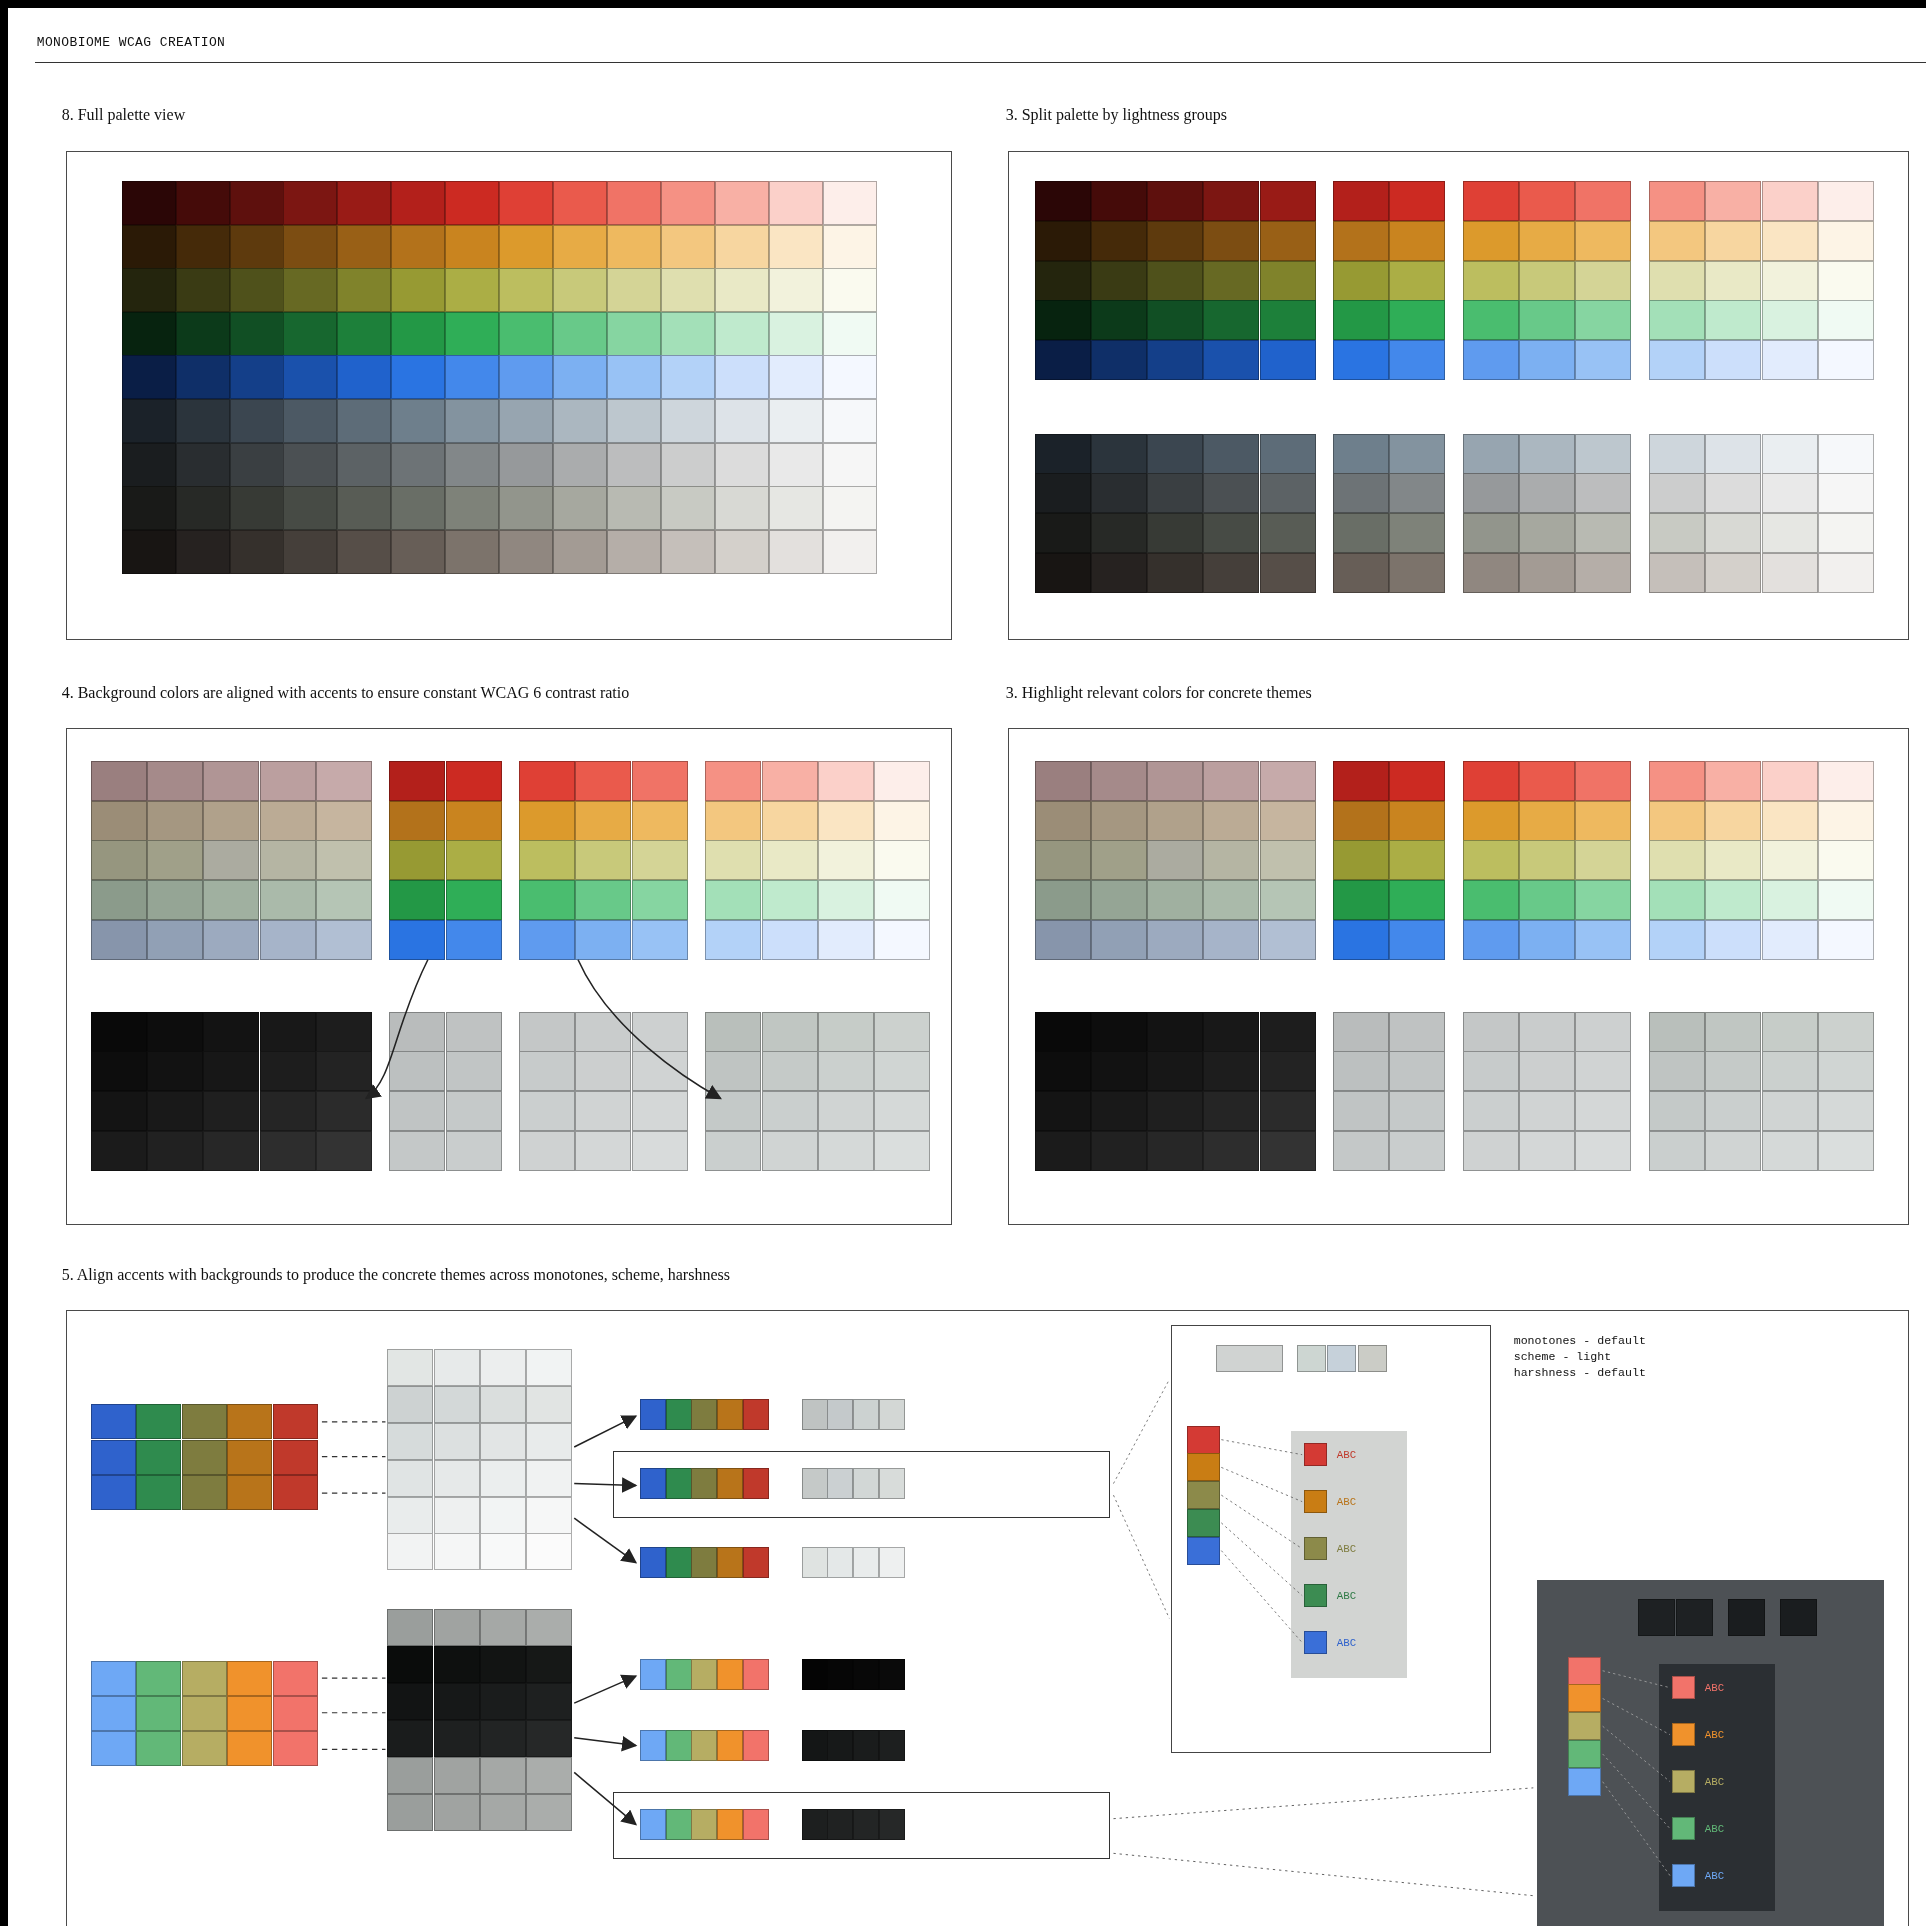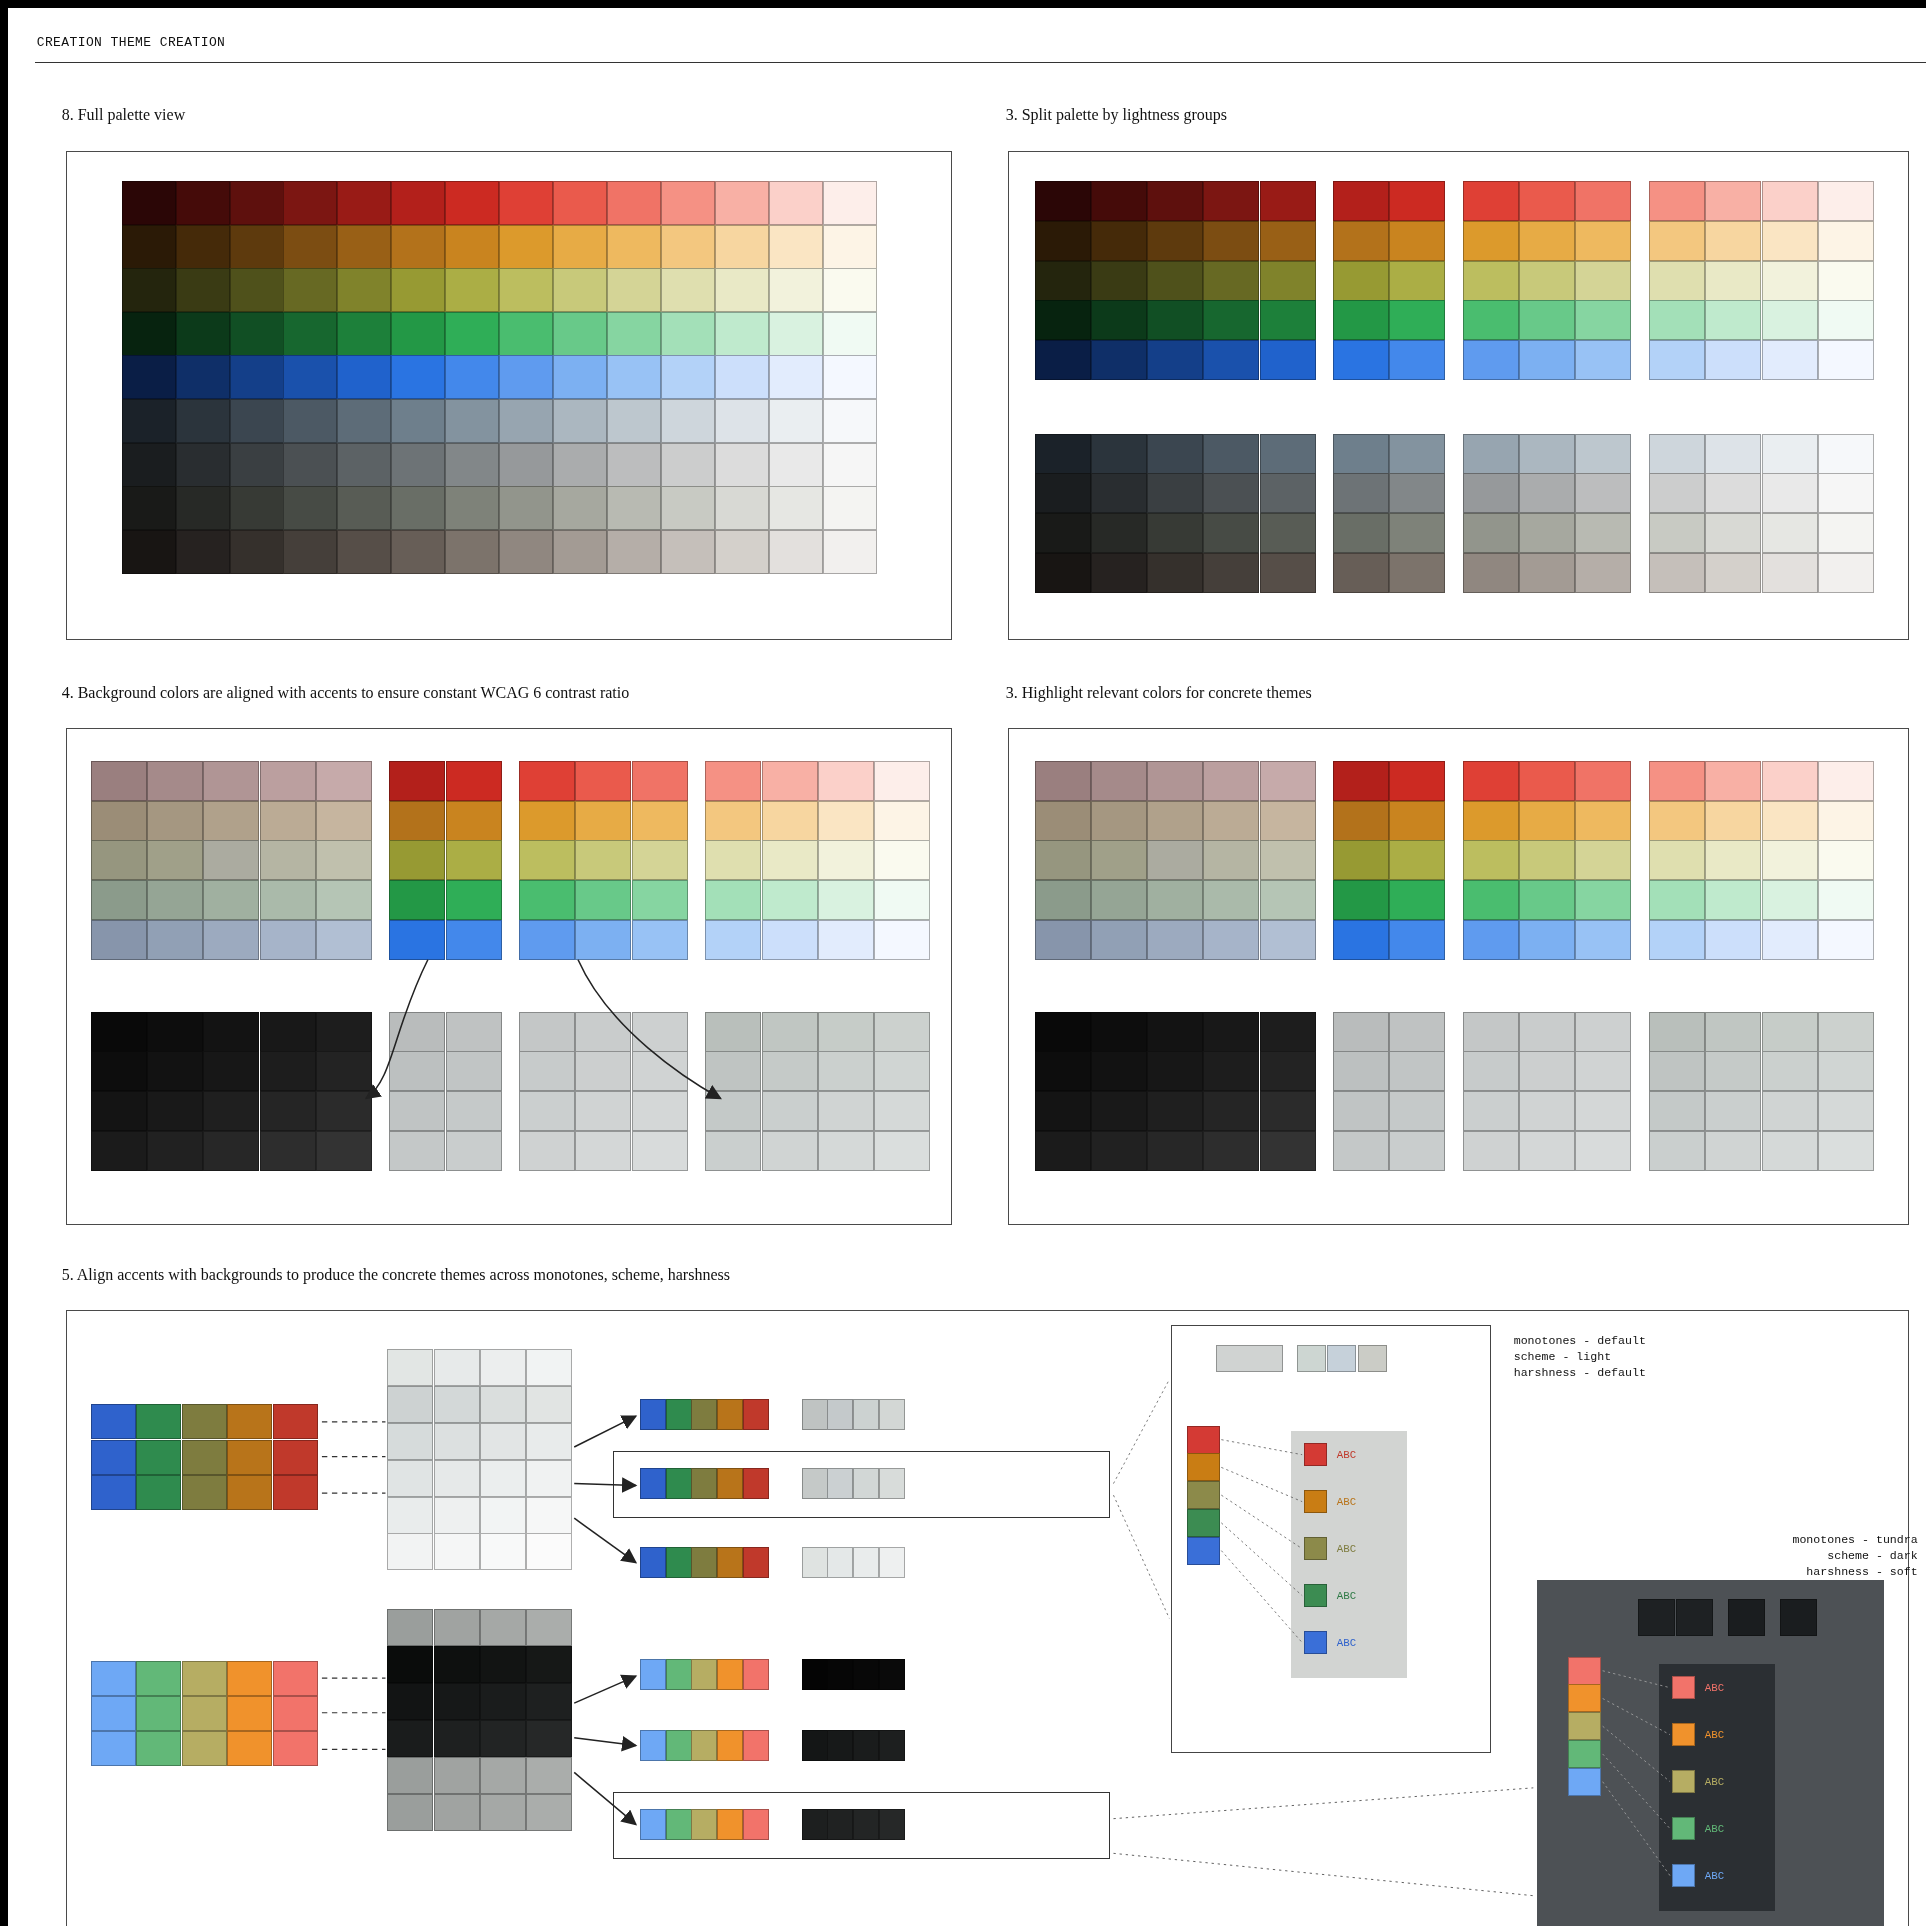--- a/index.html
+++ b/index.html
@@ -38,41 +38,38 @@
     position:absolute;font-family:"Liberation Mono", monospace;font-size:10.8px;
   }
   .thinbox{position:absolute;border:0.8px solid #333;box-sizing:border-box;}
   svg.overlay{position:absolute;left:0;top:0;pointer-events:none;}
 </style>
 </head>
 <body>
 
 <div id="page">
 
-  <div id="doc-title">CREATION THEME CREATION</div>
+  <div id="doc-title">MONOBIOME WCAG CREATION</div>
   <div id="title-rule"></div>
 
   <div class="sect-title" style="left:54px;top:98px;">8. Full palette view</div>
   <div class="sect-title" style="left:998px;top:98px;">3. Split palette by lightness groups</div>
   <div class="sect-title" style="left:54px;top:676px;">4. Background colors are aligned with accents to ensure constant WCAG 6 contrast ratio</div>
   <div class="sect-title" style="left:998px;top:676px;">3. Highlight relevant colors for concrete themes</div>
   <div class="sect-title" style="left:54px;top:1258px;">5. Align accents with backgrounds to produce the concrete themes across monotones, scheme, harshness</div>
 
   <div class="panel" id="panel1" style="left:58px;top:143px;width:886px;height:489px;"></div>
   <div class="panel" id="panel2" style="left:1000px;top:143px;width:901px;height:489px;"></div>
   <div class="panel" id="panel4" style="left:58px;top:720px;width:886px;height:497px;"></div>
   <div class="panel" id="panel3" style="left:1000px;top:720px;width:901px;height:497px;"></div>
   <div class="panel" id="panel5" style="left:58px;top:1302px;width:1843px;height:680px;"></div>
 
   <div class="legend" style="left:1506px;top:1325px;">monotones - default
 scheme - light
 harshness - default</div>
-  <div class="legend right" style="left:1525px;top:1524px;width:385px;">monotones - tundra
-scheme - dark
-harshness - soft</div>
 
   <div class="thinbox" style="left:1163px;top:1317px;width:320px;height:428px;border-color:#444;"></div>
 
   <div style="position:absolute;left:1529px;top:1572px;width:347px;height:385px;background:#4d5155;"></div>
 
   <div id="layer">
       <div class="swatch" style="left: 114px; top: 173px; width: 54px; height: 44px; background: rgb(43, 6, 6);"></div>
       <div class="swatch" style="left: 168px; top: 173px; width: 54px; height: 44px; background: rgb(69, 11, 9);"></div>
       <div class="swatch" style="left: 222px; top: 173px; width: 54px; height: 44px; background: rgb(94, 16, 13);"></div>
       <div class="swatch" style="left: 275px; top: 173px; width: 54px; height: 44px; background: rgb(124, 22, 18);"></div>

